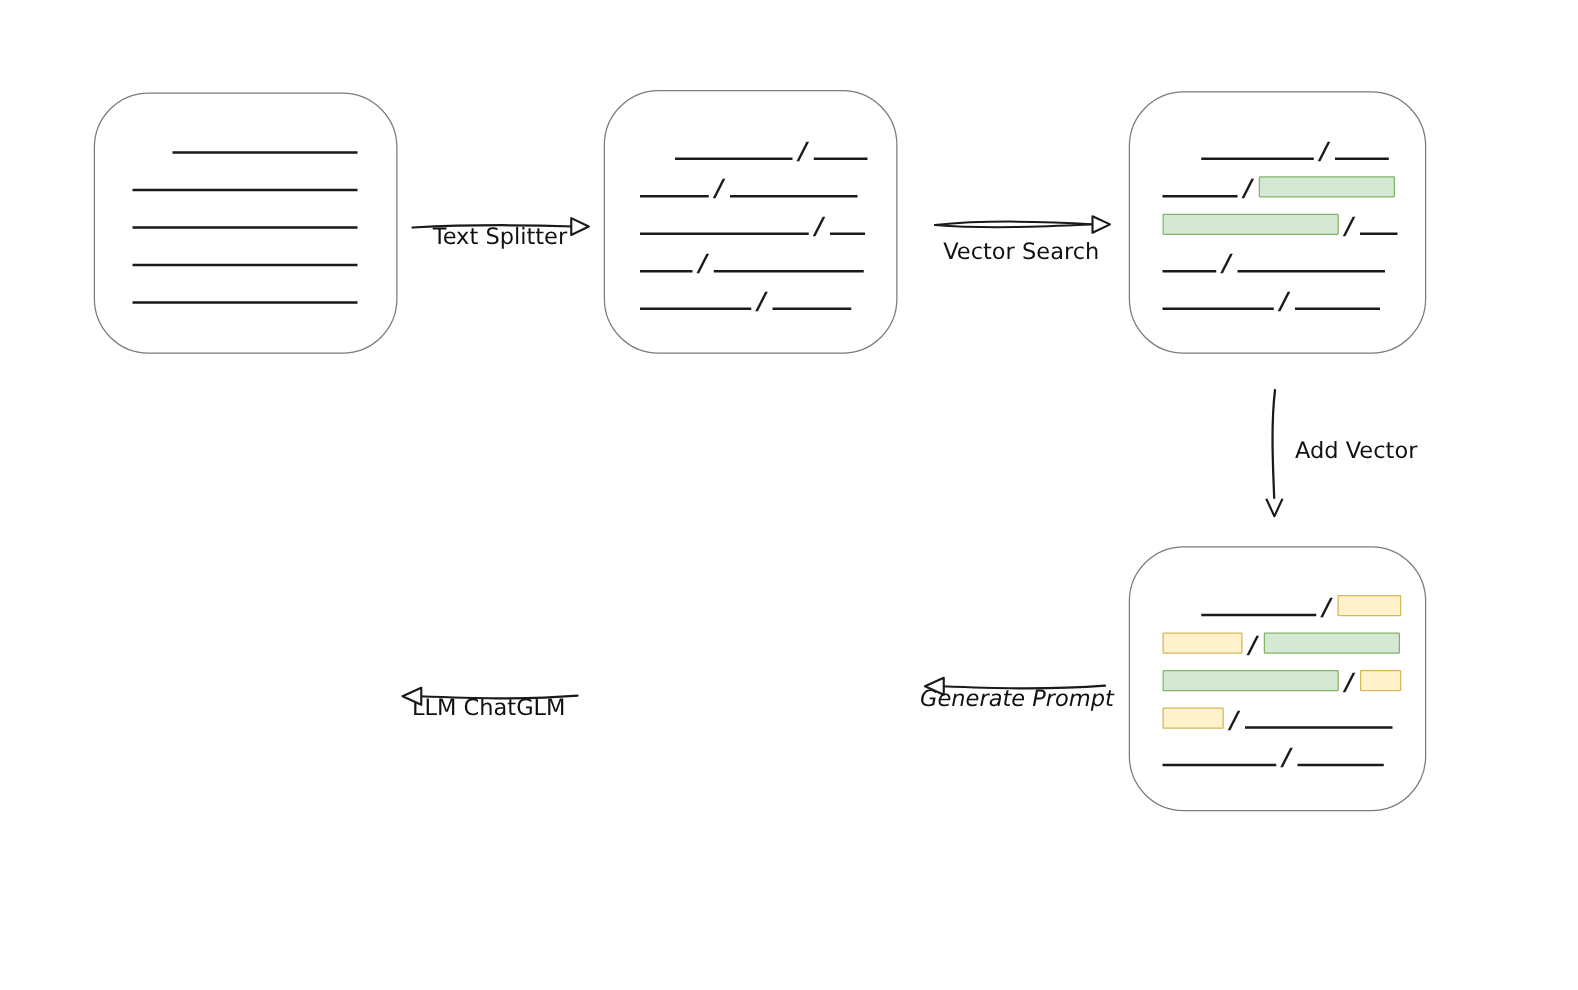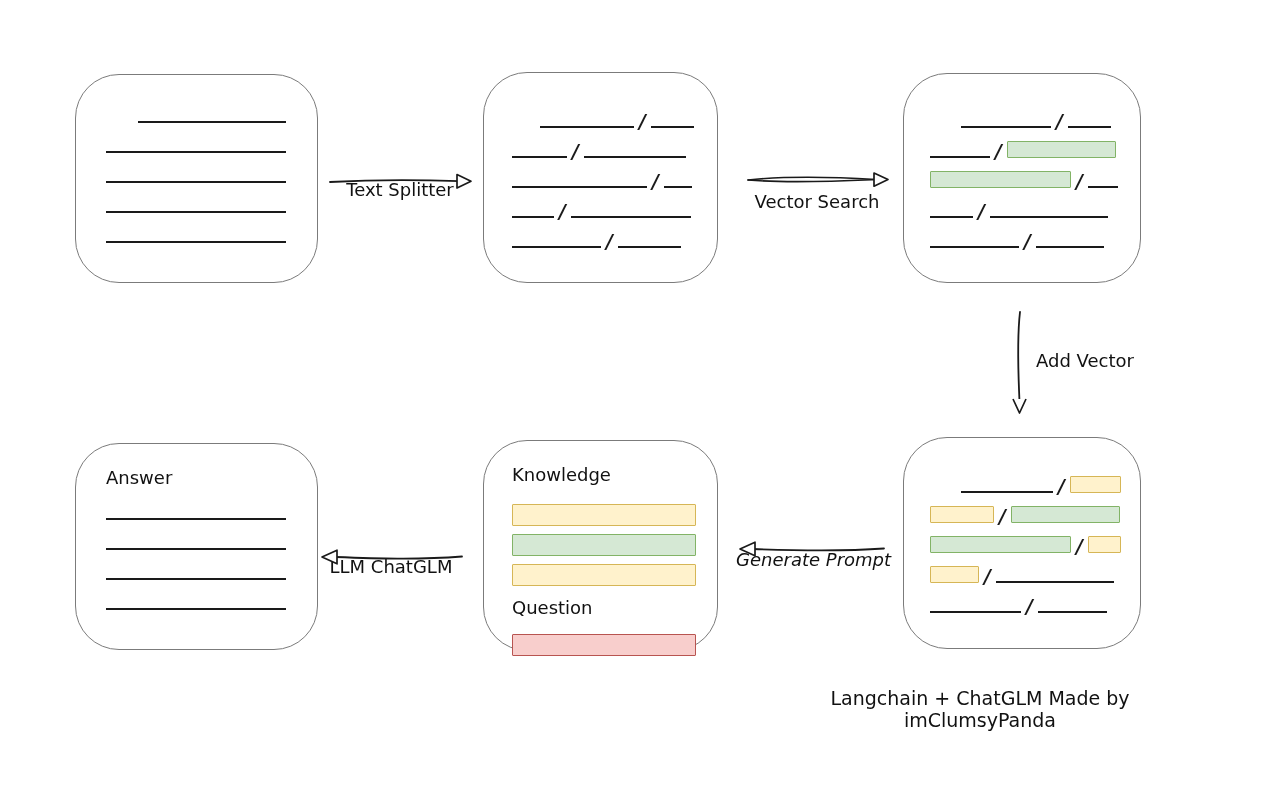--- a/index.html
+++ b/index.html
@@ -159,46 +159,21 @@
           <span class="hline" style="width: 118px;"></span>
         </div>
         <div class="row">
           <span class="hline" style="width: 91px;"></span>
           <span class="slash">/</span>
           <span class="hline" style="width: 69px;"></span>
         </div>
       </div>
   </div>
 
-  <div class="node" style="left:483px;top:440px;width:235px;height:211px;">
-    <div class="prompt-inner">
-      <div class="node-label" style="margin-bottom:9px;">Knowledge</div>
-      <div class="bars">
-          <div class="bar bar-yellow"></div>
-          <div class="bar bar-green"></div>
-          <div class="bar bar-yellow"></div>
-        </div>
-      <div class="node-label q-label" style="margin-bottom:6px;">Question</div>
-      <div class="bars">
-          <div class="bar bar-red"></div>
-        </div>
-    </div>
-  </div>
-
-  <div class="node" style="left:75px;top:443px;width:243px;height:207px;">
-    <div class="answer-inner">
-      <div class="node-label">Answer</div>
-      <div>
-          <div class="answer-line" style="width: 180px;"></div>
-          <div class="answer-line" style="width: 180px;"></div>
-          <div class="answer-line" style="width: 180px;"></div>
-          <div class="answer-line" style="width: 180px;"></div>
-        </div>
-    </div>
-  </div>
+
 
   <div class="arrow-label center" style="left:328px;top:143px;width:144px;">Text Splitter</div>
   <svg class="arrow" style="left:328px;top:170px;" width="146" height="23" viewBox="0 0 146 23">
     <path d="M2,12 C 50,9.5 96,10 131,11.2" fill="none" stroke="#1a1a1a" stroke-width="1.8" stroke-linecap="round"></path>
     <path d="M129,4.5 L143,11.2 L129,18 Z" fill="#ffffff" stroke="#1a1a1a" stroke-width="1.7" stroke-linejoin="round"></path>
   </svg>
 
   <div class="arrow-label center" style="left:746px;top:155px;width:142px;">Vector Search</div>
   <svg class="arrow" style="left:746px;top:168px;" width="144" height="24" viewBox="0 0 144 24">
     <path d="M2,12 C 45,7.5 96,9.5 130,11.5" fill="none" stroke="#1a1a1a" stroke-width="1.6" stroke-linecap="round"></path>
@@ -217,15 +192,14 @@
     <path d="M148,10.5 C 100,14 56,12.5 17,11" fill="none" stroke="#1a1a1a" stroke-width="1.8" stroke-linecap="round"></path>
     <path d="M19,4.2 L4,11 L19,17.8 Z" fill="#ffffff" stroke="#1a1a1a" stroke-width="1.7" stroke-linejoin="round"></path>
   </svg>
 
   <div class="arrow-label center" style="left:318px;top:520px;width:146px;">LLM ChatGLM</div>
   <svg class="arrow" style="left:318px;top:546px;" width="146" height="23" viewBox="0 0 146 23">
     <path d="M144,10.5 C 100,14 58,12.5 17,11" fill="none" stroke="#1a1a1a" stroke-width="1.8" stroke-linecap="round"></path>
     <path d="M19,4.2 L4,11 L19,17.8 Z" fill="#ffffff" stroke="#1a1a1a" stroke-width="1.7" stroke-linejoin="round"></path>
   </svg>
 
-  <div class="caption">Langchain + ChatGLM Made by imClumsyPanda</div>
 
 </div>
 
 </body></html>

